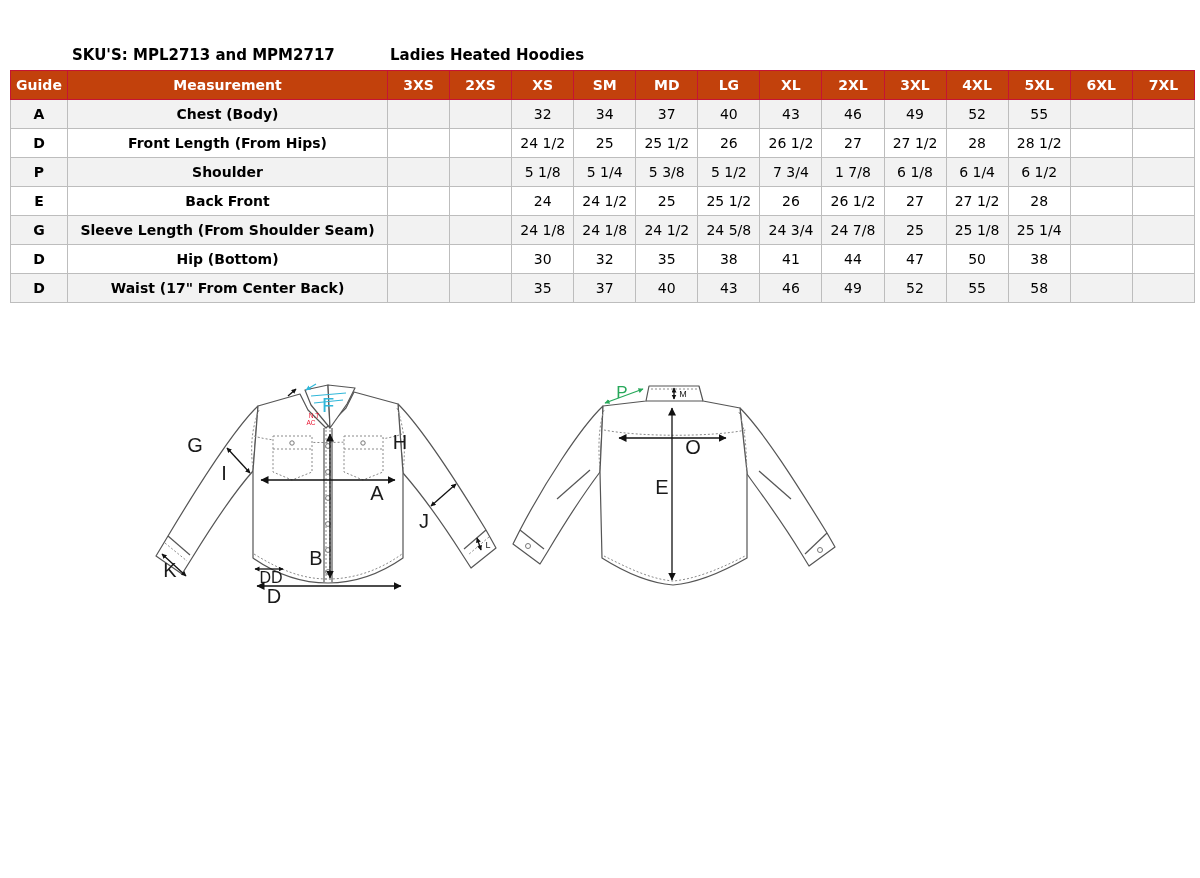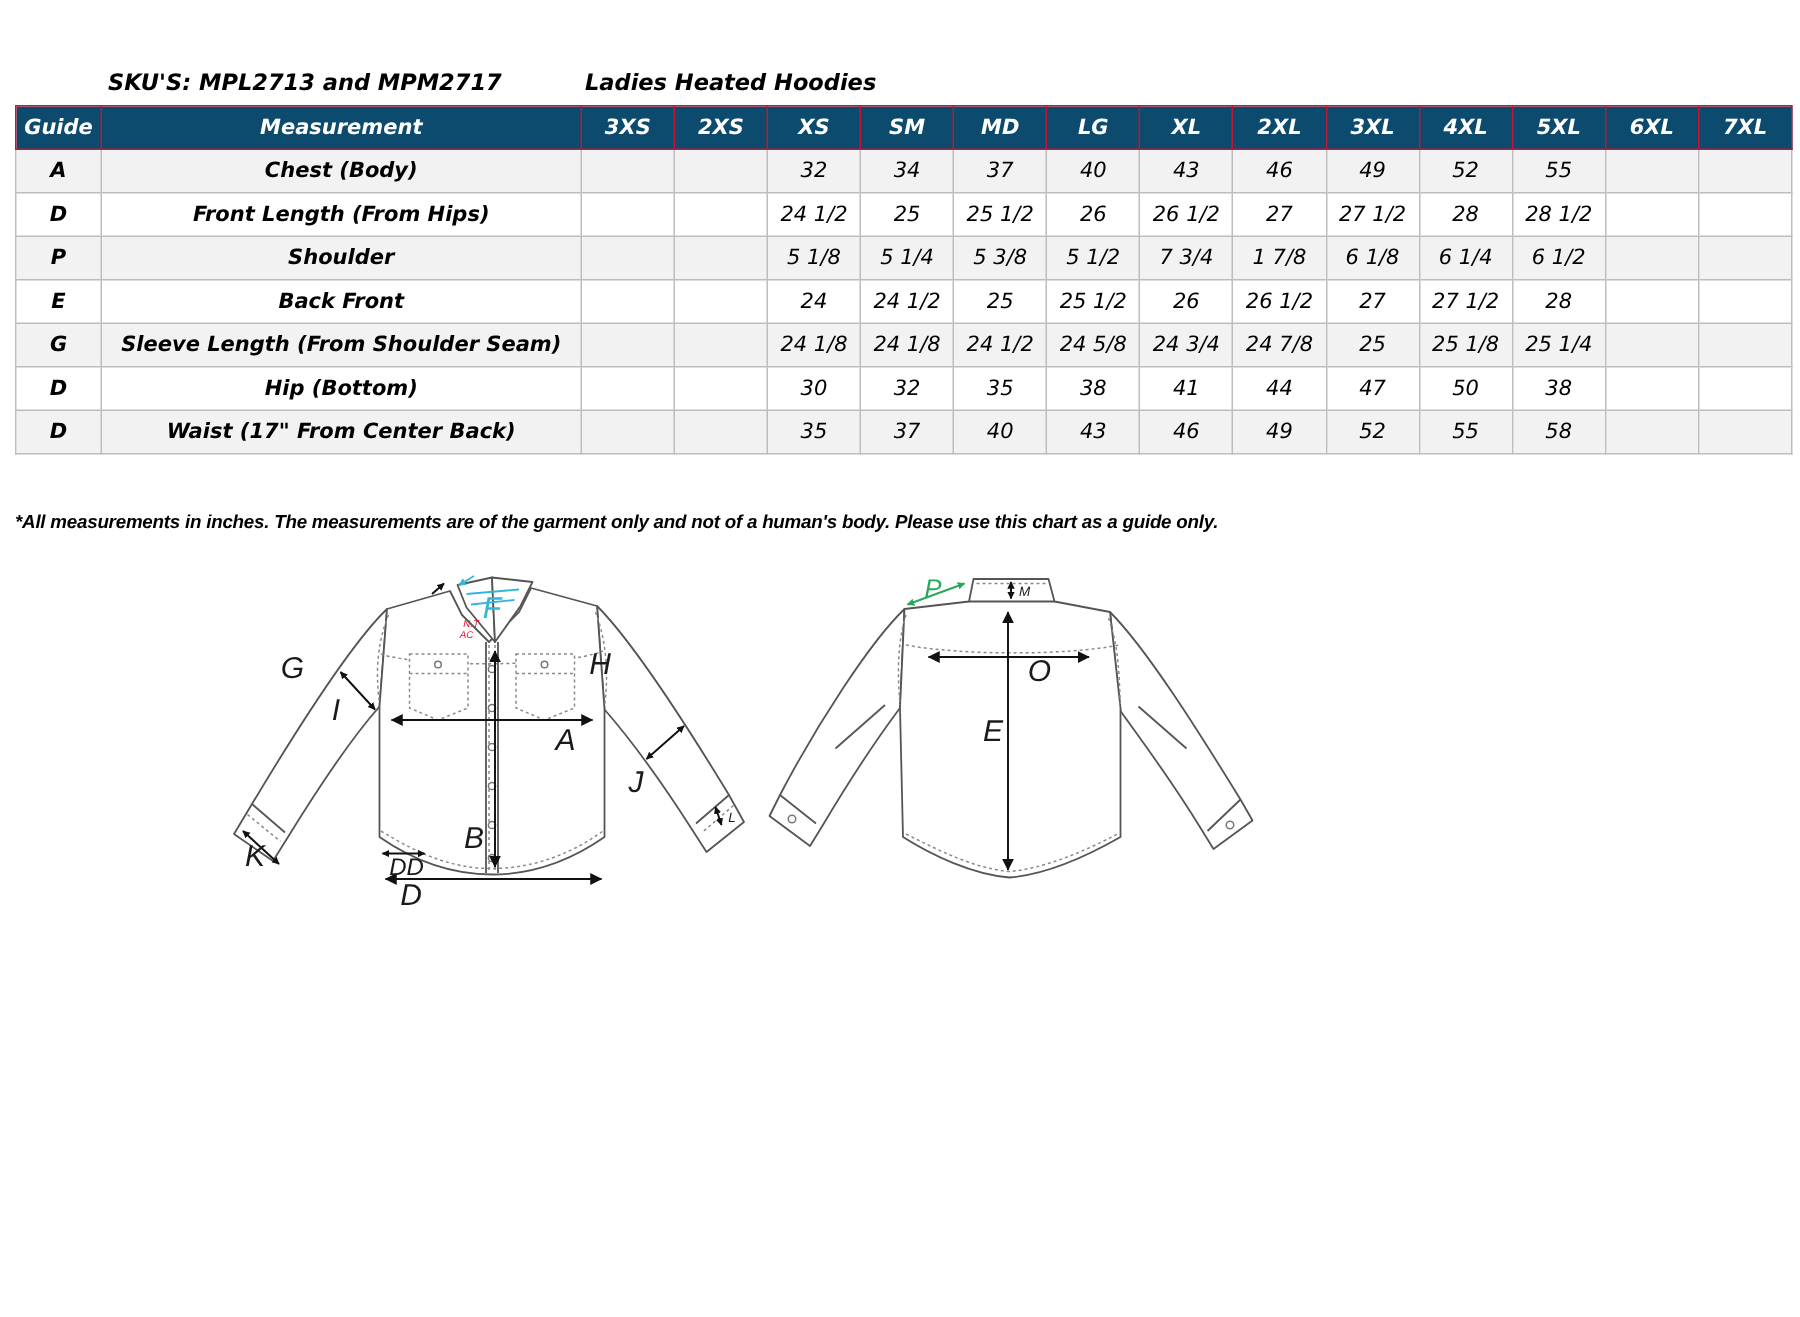--- a/index.html
+++ b/index.html
@@ -1,25 +1,25 @@
 <!DOCTYPE html>
 <html><head>
 <meta charset="utf-8">
 <style>
   html,body { margin:0; padding:0; background:#fff; }
   .page { position:relative; width:1200px; height:878px; background:#ffffff; overflow:hidden;
-          font-family:"DejaVu Sans","Liberation Sans",sans-serif; color:#000;font-style:italic; }
+          font-family:"DejaVu Sans","Liberation Sans",sans-serif; color:#000; }
 
   .title-sku     { position:absolute; left:72px;  top:46px; font-size:15px; font-weight:bold; }
   .title-product { position:absolute; left:390px; top:46px; font-size:15px; font-weight:bold; }
 
   table.size-chart { position:absolute; left:10px; top:70px; width:1185px;
                      border-collapse:collapse; table-layout:fixed; }
   table.size-chart th {
-    background:#0c4a6e; color:#ffffff; font-size:14px; font-weight:bold;
+    background:#c2410c; color:#ffffff; font-size:14px; font-weight:bold;
     height:28px; padding:0; border:1px solid #c41434; text-align:center;
   }
   table.size-chart th:first-child  { width:56px; }
   table.size-chart th:nth-child(2) { width:319px;margin-top:22px; }
   table.size-chart td {
     border:1px solid #bdbdbd; height:28px; padding:0 2px; text-align:center;
     font-size:14px; background:#ffffff; white-space:nowrap; overflow:hidden;
   }
   table.size-chart tbody tr:nth-child(odd) td { background:#f2f2f2; }
   table.size-chart td.guide, table.size-chart td.measurement { font-weight:bold; }
@@ -190,21 +190,20 @@
           <td>49</td>
           <td>52</td>
           <td>55</td>
           <td>58</td>
           <td></td>
           <td></td>
         </tr>
       </tbody>
   </table>
 
-  <div class="footnote">*All measurements in inches. The measurements are of the garment only and not of a human's body. Please use this chart as a guide only.</div>
 
   <svg id="front-svg" class="garment" width="400" height="258" viewBox="0 0 400 258">
     <defs>
       <marker id="af" markerWidth="9" markerHeight="9" refX="7.5" refY="4" orient="auto-start-reverse" markerUnits="userSpaceOnUse">
         <path d="M0,0 L8,4 L0,8 Z" fill="#111"></path>
       </marker>
       <marker id="afs" markerWidth="6" markerHeight="6" refX="4.5" refY="2.5" orient="auto-start-reverse" markerUnits="userSpaceOnUse">
         <path d="M0,0 L5,2.5 L0,5 Z" fill="#111"></path>
       </marker>
       <marker id="acy" markerWidth="6" markerHeight="6" refX="4.5" refY="2.5" orient="auto-start-reverse" markerUnits="userSpaceOnUse">

